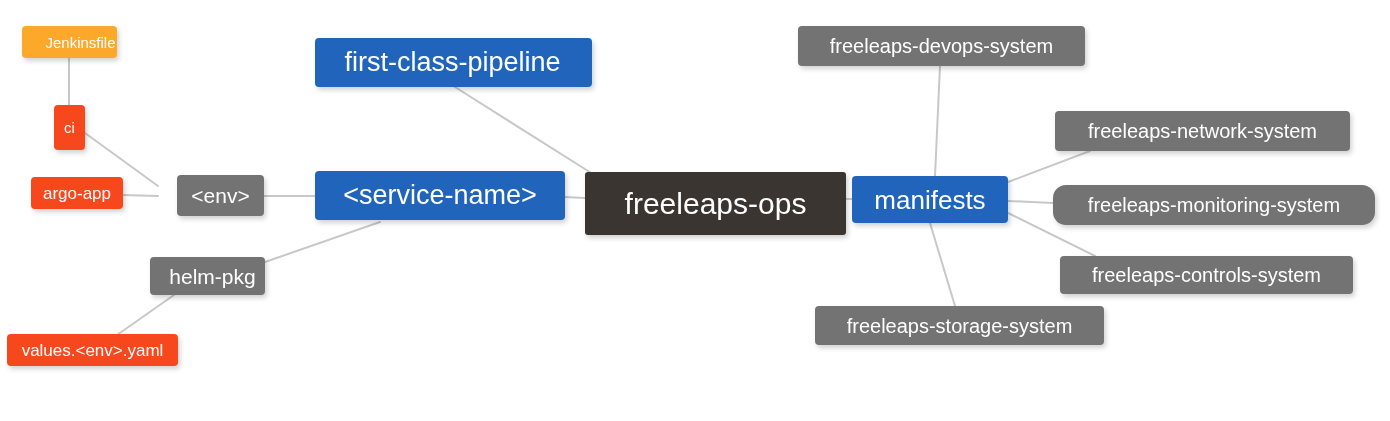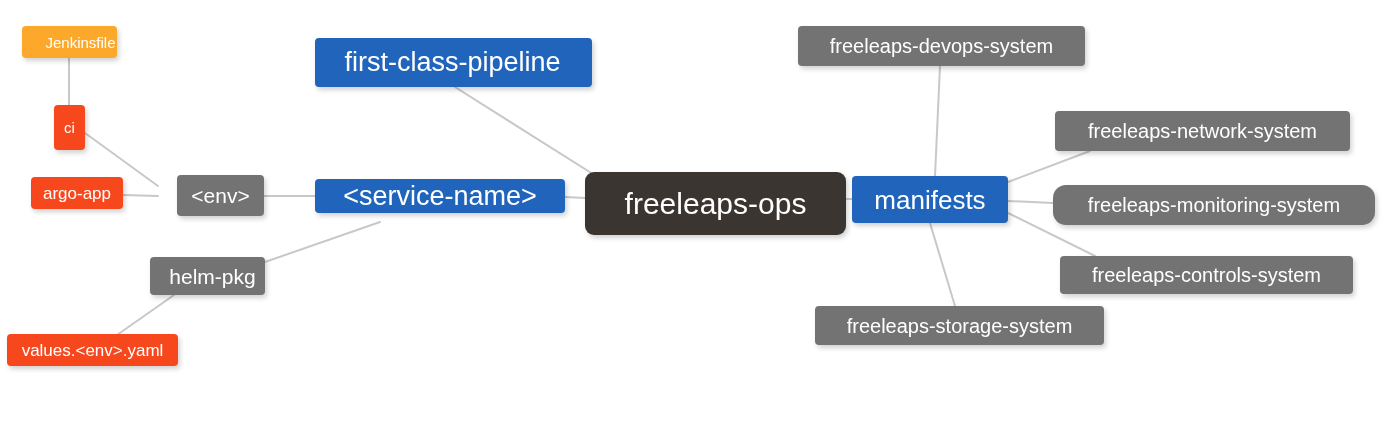--- a/index.html
+++ b/index.html
@@ -33,21 +33,21 @@
     color: #ffffff;
     border-radius: 4px;
     white-space: nowrap;
     box-shadow: 2px 3px 5px rgba(0,0,0,0.18);
     line-height: 1;
     z-index: 2;
     padding: 0 10px;
   }
   .node.root {
     background: #3b3531;
-    border-radius: 9px;
+    border-radius: 3px;
   }
   .node.blue   { background: #2065bb; }
   .node.green  { background: #737373; }
   .node.orange { background: #fca92b; padding-left: 32px; }
   .node.red    { background: #f7471d; }
 </style>
 </head>
 <body>
 
 <div id="mindmap">
@@ -64,21 +64,21 @@
       <line x1="935" y1="176" x2="940" y2="66" stroke="#c8c8c8" stroke-width="2" stroke-linecap="round"></line>
       <line x1="1008" y1="182" x2="1090" y2="151" stroke="#c8c8c8" stroke-width="2" stroke-linecap="round"></line>
       <line x1="1008" y1="201" x2="1053" y2="203" stroke="#c8c8c8" stroke-width="2" stroke-linecap="round"></line>
       <line x1="1008" y1="213" x2="1095" y2="256" stroke="#c8c8c8" stroke-width="2" stroke-linecap="round"></line>
       <line x1="930" y1="223" x2="955" y2="306" stroke="#c8c8c8" stroke-width="2" stroke-linecap="round"></line>
     </svg>
   <div id="node-layer">
       <div class="node root" style="left: 585px; top: 172px; width: 261px; height: 63px; font-size: 30px;">
         <span>freeleaps-ops</span>
       </div>
-      <div class="node blue" style="left: 315px; top: 179px; width: 250px; height: 34px; font-size: 27px;">
+      <div class="node blue" style="left: 315px; top: 171px; width: 250px; height: 49px; font-size: 27px;">
         <span>&lt;service-name&gt;</span>
       </div>
       <div class="node blue" style="left: 315px; top: 38px; width: 277px; height: 49px; font-size: 27px; padding-left: 8px;">
         <span>first-class-pipeline</span>
       </div>
       <div class="node green" style="left: 158px; top: 175px; width: 87px; height: 41px; font-size: 21px; margin-left: 19px;">
         <span>&lt;env&gt;</span>
       </div>
       <div class="node red" style="left: 54px; top: 105px; width: 31px; height: 45px; font-size: 15px;">
         <span>ci</span>

